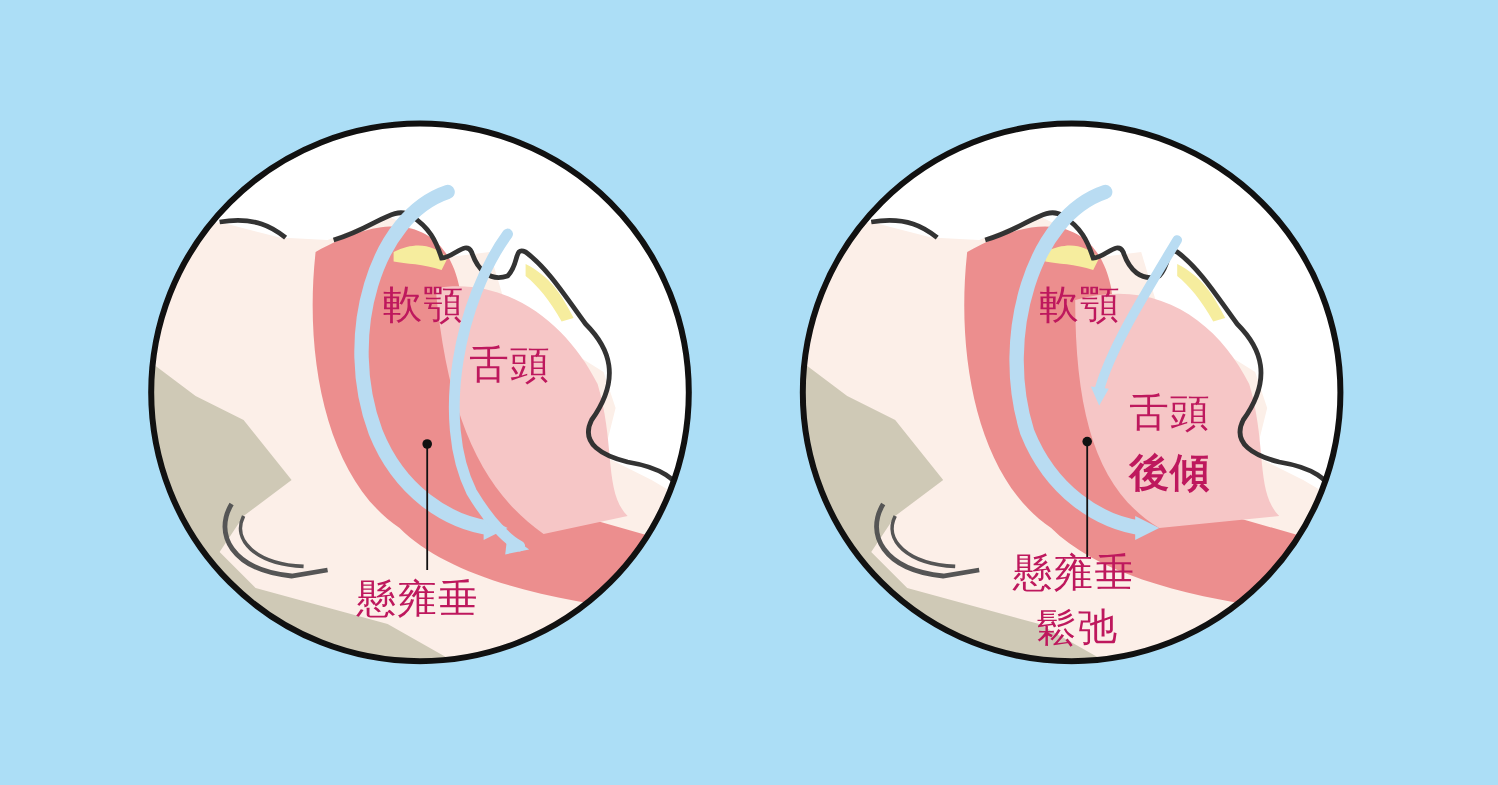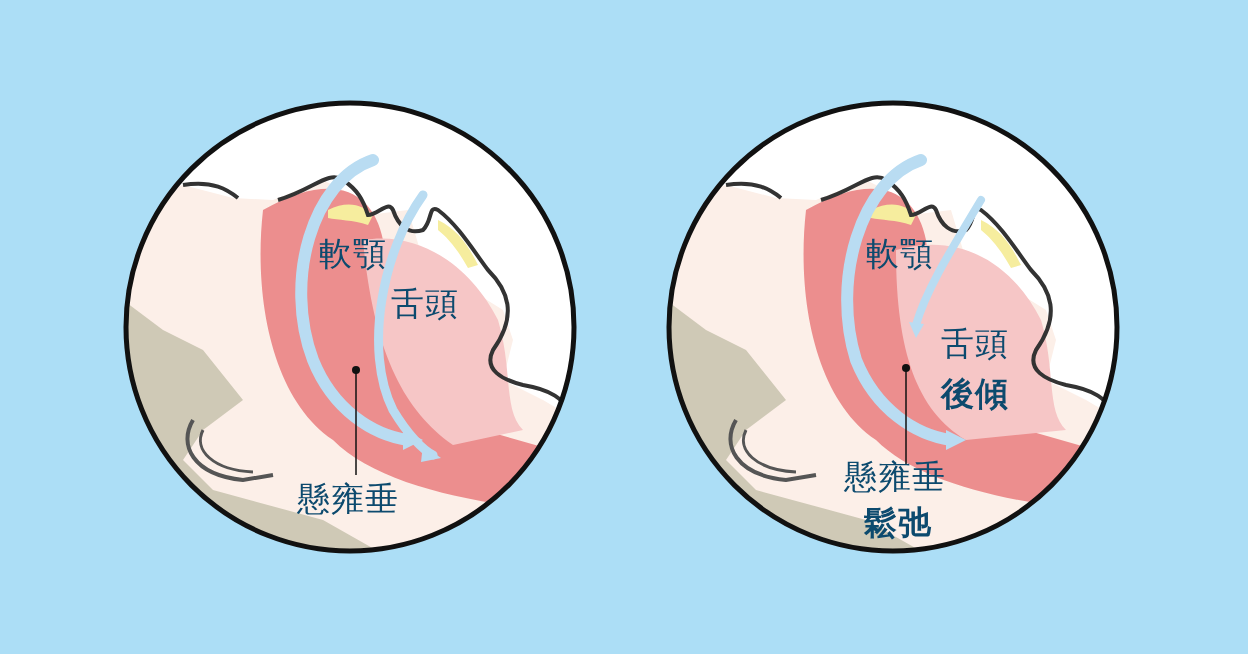--- a/index.html
+++ b/index.html
@@ -1,19 +1,19 @@
 <!DOCTYPE html>
 <html><head>
 <meta charset="utf-8">
 <style>
   html, body { margin: 0; padding: 0; }
   body { width: 1248px; height: 654px; background: #acdef6; overflow: hidden; position: relative; font-family: "DejaVu Sans", sans-serif; }
   .panel { position: absolute; top: 100px; width: 454px; height: 454px; }
   .panel svg { position: absolute; left: 0; top: 0; }
-  .label { position: absolute; font-size: 33px; color: #0c4a6e; line-height: 1.15; letter-spacing: 1px; white-space: nowrap; }
+  .label { position: absolute; font-size: 33px; color: #be185d; line-height: 1.15; letter-spacing: 1px; white-space: nowrap; }
 </style>
 </head>
 <body>
 
 <div class="panel" style="left:123px;">
   <svg width="454" height="454" viewBox="0 0 454 454">
     <defs>
         <clipPath id="c1">
           <circle cx="227" cy="227" r="224"></circle>
         </clipPath>
@@ -76,14 +76,14 @@
       <polygon points="243,222 258,224 250,238" fill="#b9dcf2"></polygon>
       <circle cx="240" cy="268" r="4" fill="#111"></circle>
       <line x1="240" y1="268" x2="240" y2="365" stroke="#111" stroke-width="1.5"></line>
     </g>
     <circle cx="227" cy="227" r="224" fill="none" stroke="#111" stroke-width="5"></circle>
   </svg>
   <div class="label" style="left:200px; top:135px;">軟顎</div>
   <div class="label" style="left:275px; top:225px;">舌頭</div>
   <div class="label" style="left:275px; top:275px;font-weight:bold;">後傾</div>
   <div class="label" style="left:178px; top:358px;">懸雍垂</div>
-  <div class="label" style="left:198px; top:404px;font-weight:bold;">鬆弛</div>
+  <div class="label" style="left:198px; top:404px;">鬆弛</div>
 </div>
 
 </body></html>

